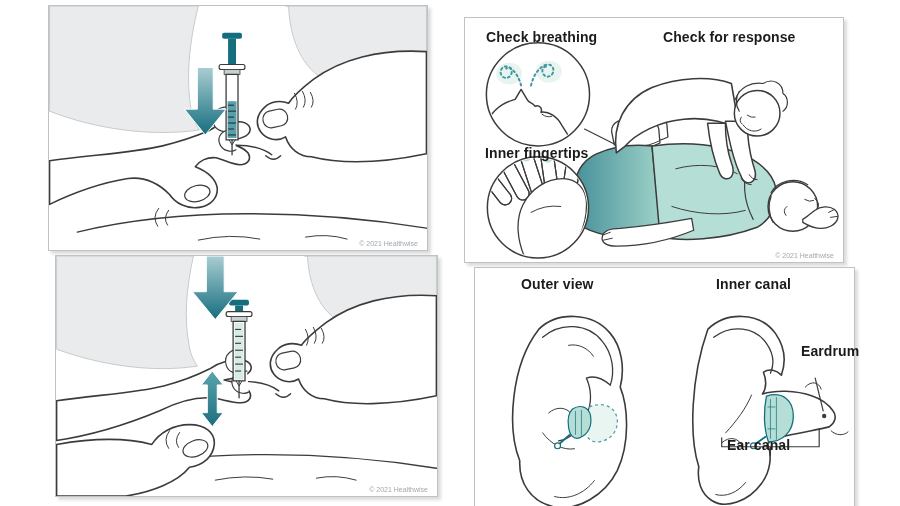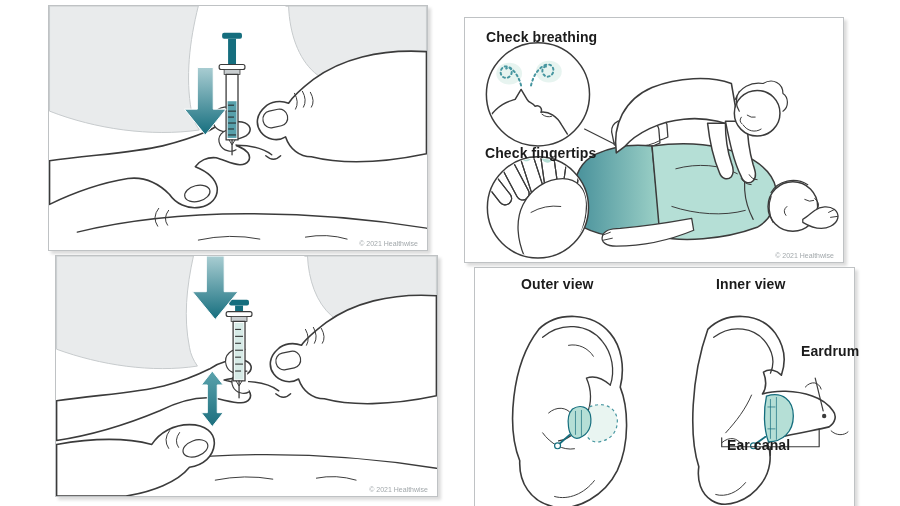--- a/index.html
+++ b/index.html
@@ -153,21 +153,22 @@
             <rect class="wh sw12" x="100" y="138" width="14" height="40" rx="7"></rect>
             <rect class="tl" x="100.8" y="138.8" width="12.4" height="15" rx="6.2"></rect>
             <rect x="100" y="138" width="14" height="40" rx="7" fill="none" stroke="var(--line)" stroke-width="1.2"></rect>
           </g>
         <path class="wh sw13" d="M60,242 C52,224 50,204 58,188 C66,172 82,162 98,162 C112,162 122,172 122,188 C122,210 112,232 96,242 Z"></path>
         <path class="ln sw1" d="M66,196 q14,-8 30,-6"></path>
       </g>
     </g>
   </svg>
   <div class="lbl" style="left:21px;top:11px">Check breathing</div>
-  <div class="lbl" style="left:20px;top:127px">Check fingertips</div>
+  <div class="lbl" style="left:198px;top:11px">Check for response</div>
+  <div class="lbl" style="left:20px;top:127px">Inner fingertips</div>
   <div class="copyright">© 2021 Healthwise</div>
 </figure>
 
 <figure class="panel" style="left:55px;top:255px;width:383px;height:242px;margin:0">
   <svg viewBox="0 0 383 242">
     <defs>
       <linearGradient id="ag2" x1="0" y1="0" x2="0" y2="1">
         <stop offset="0" stop-color="#a9cdd2"></stop>
           <stop offset="1" stop-color="#156e7e"></stop>
       </linearGradient>
@@ -242,17 +243,17 @@
         <path d="M297,116 V156 M303,114 V157 M294,124 h8 M294,146 h8" stroke="var(--teal-dark)" stroke-width=".7" fill="none"></path>
         <path d="M292,154 L282,161" stroke="var(--teal-dark)" stroke-width="1.8" fill="none" stroke-linecap="round"></path>
         <circle cx="280" cy="163" r="3" fill="#fff" stroke="var(--teal-dark)" stroke-width="1.2"></circle>
       </g>
       <circle cx="351" cy="133" r="2.2" fill="var(--line)"></circle>
       <path class="ln sw12" d="M342,95 L350,128"></path>
       <path class="ln sw12" d="M248,155 V164 M248,164 H346 M346,164 V146 M297,164 V173"></path>
     </g>
   </svg>
   <div class="lbl" style="left:46px;top:8px">Outer view</div>
-  <div class="lbl" style="left:241px;top:8px">Inner view</div>
+  <div class="lbl" style="left:241px;top:8px">Inner canal</div>
   <div class="lbl" style="left:326px;top:75px">Eardrum</div>
   <div class="lbl" style="left:252px;top:169px">Ear canal</div>
   <div class="copyright">© 2021 Healthwise</div>
 </figure>
 
 </body></html>

